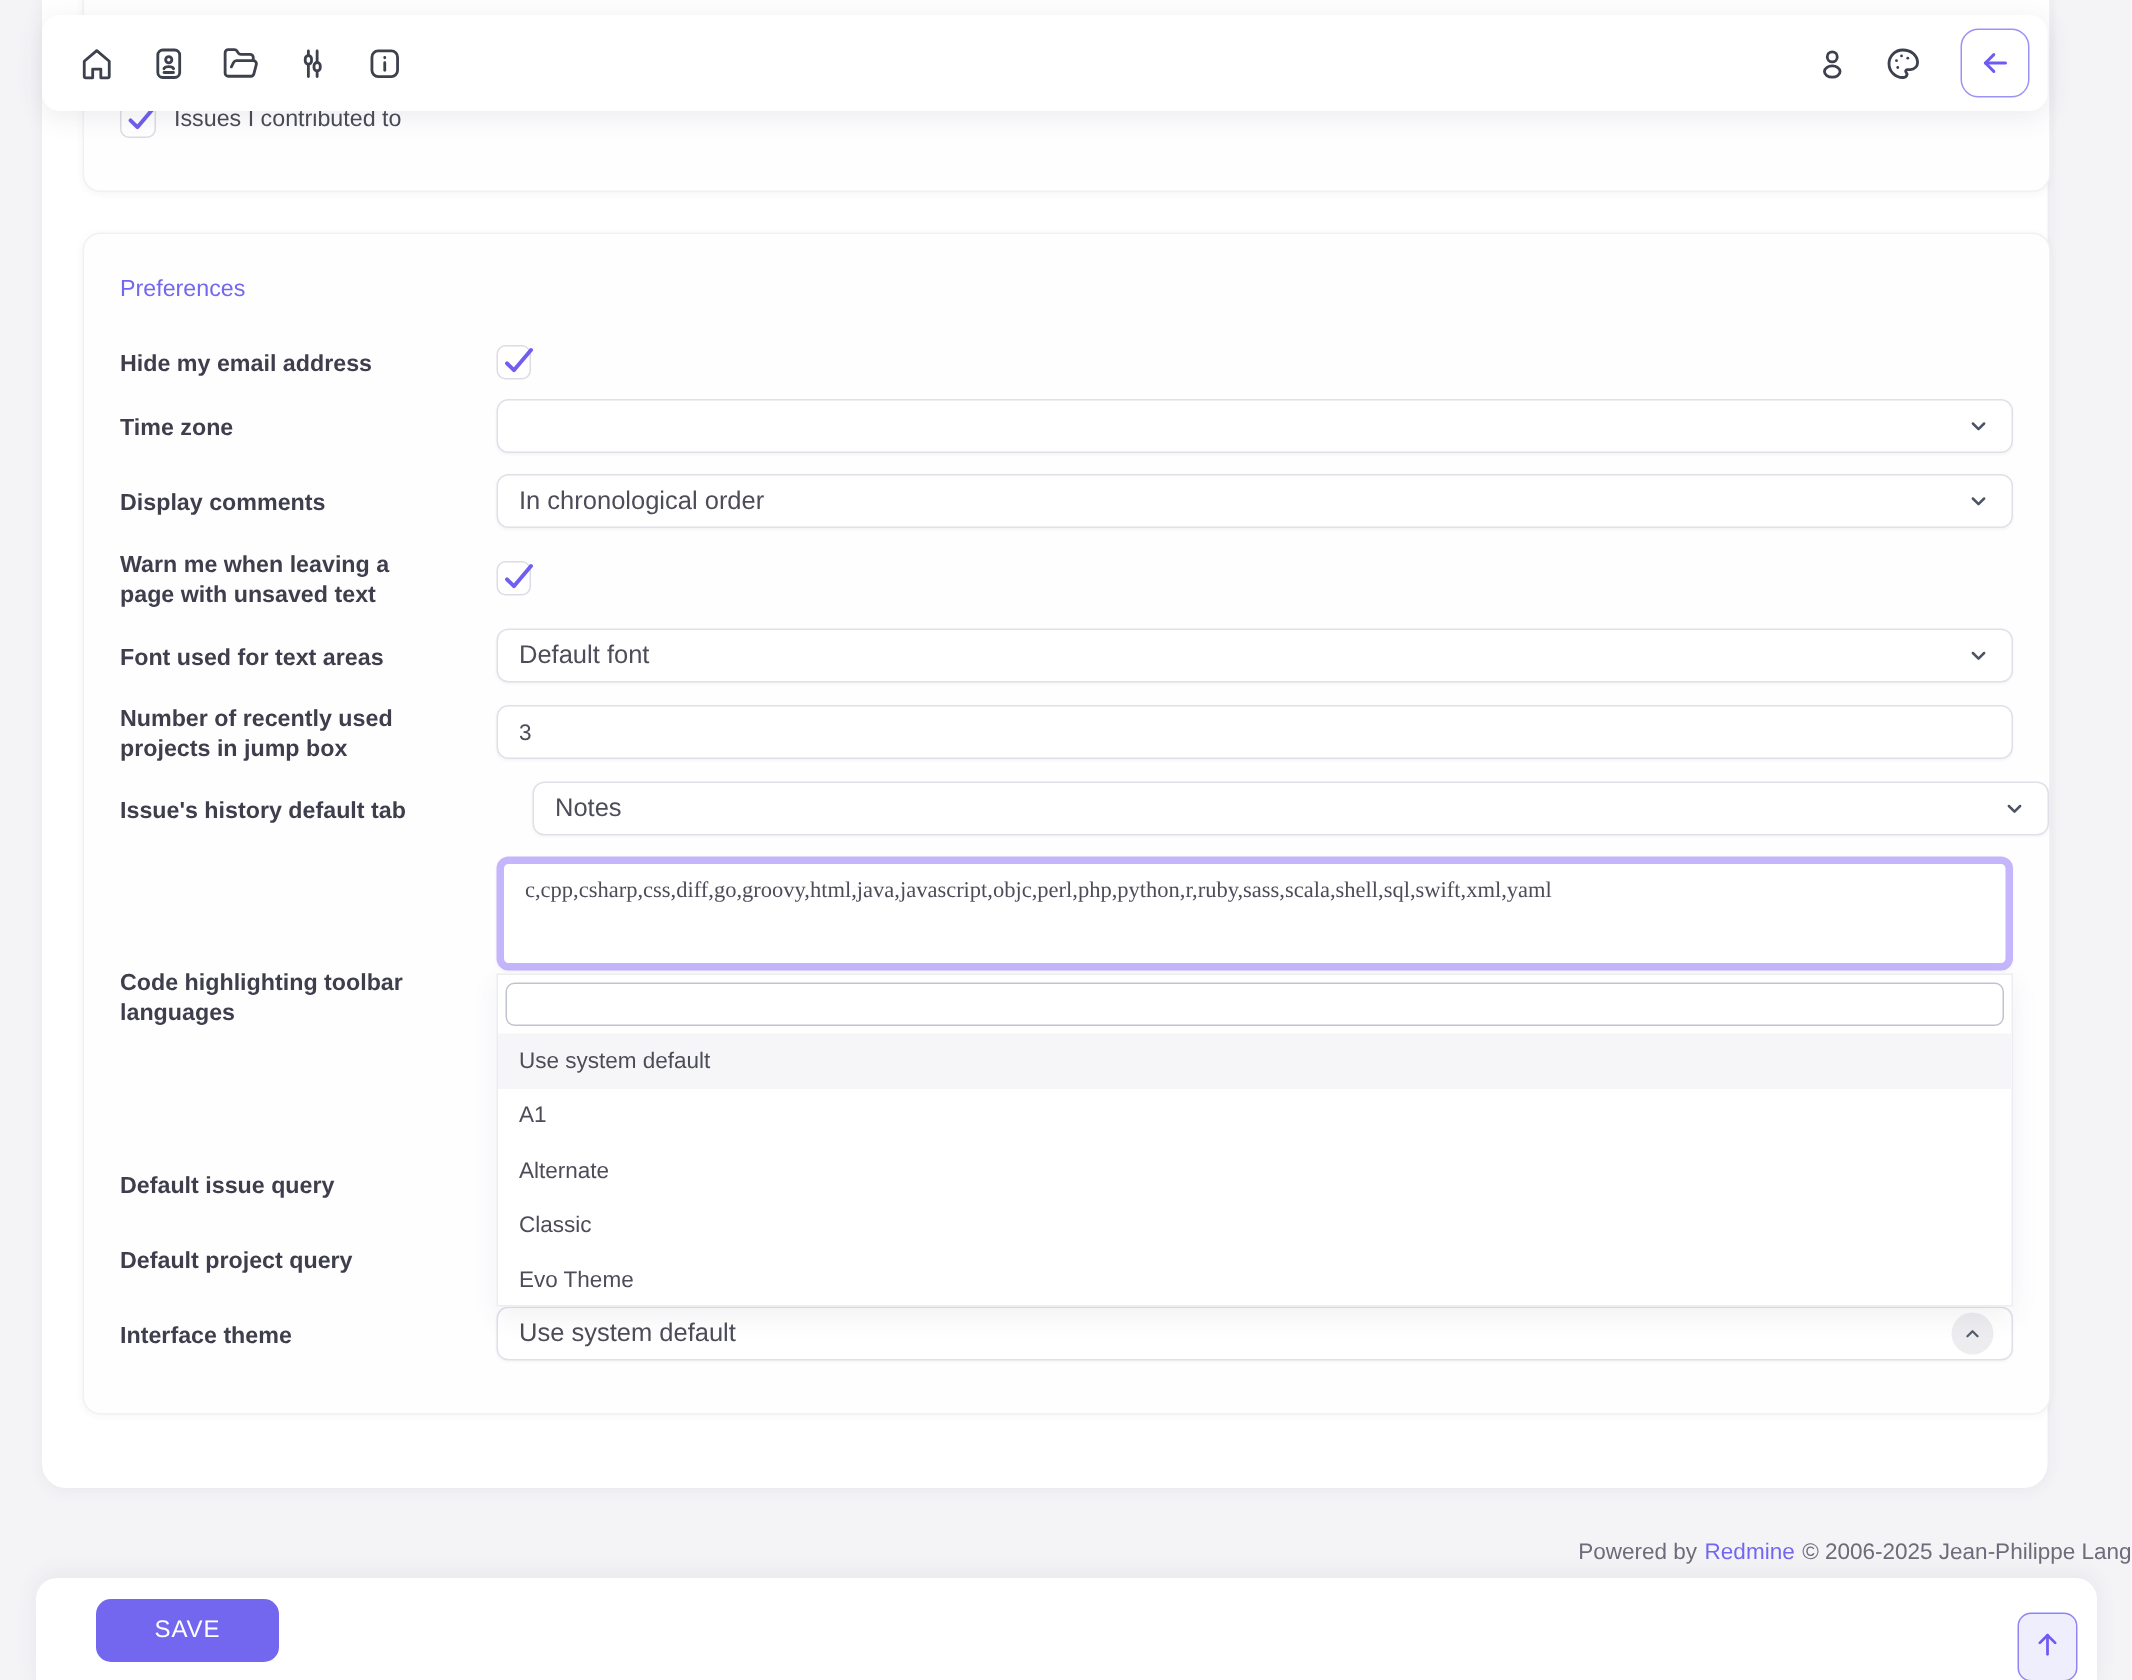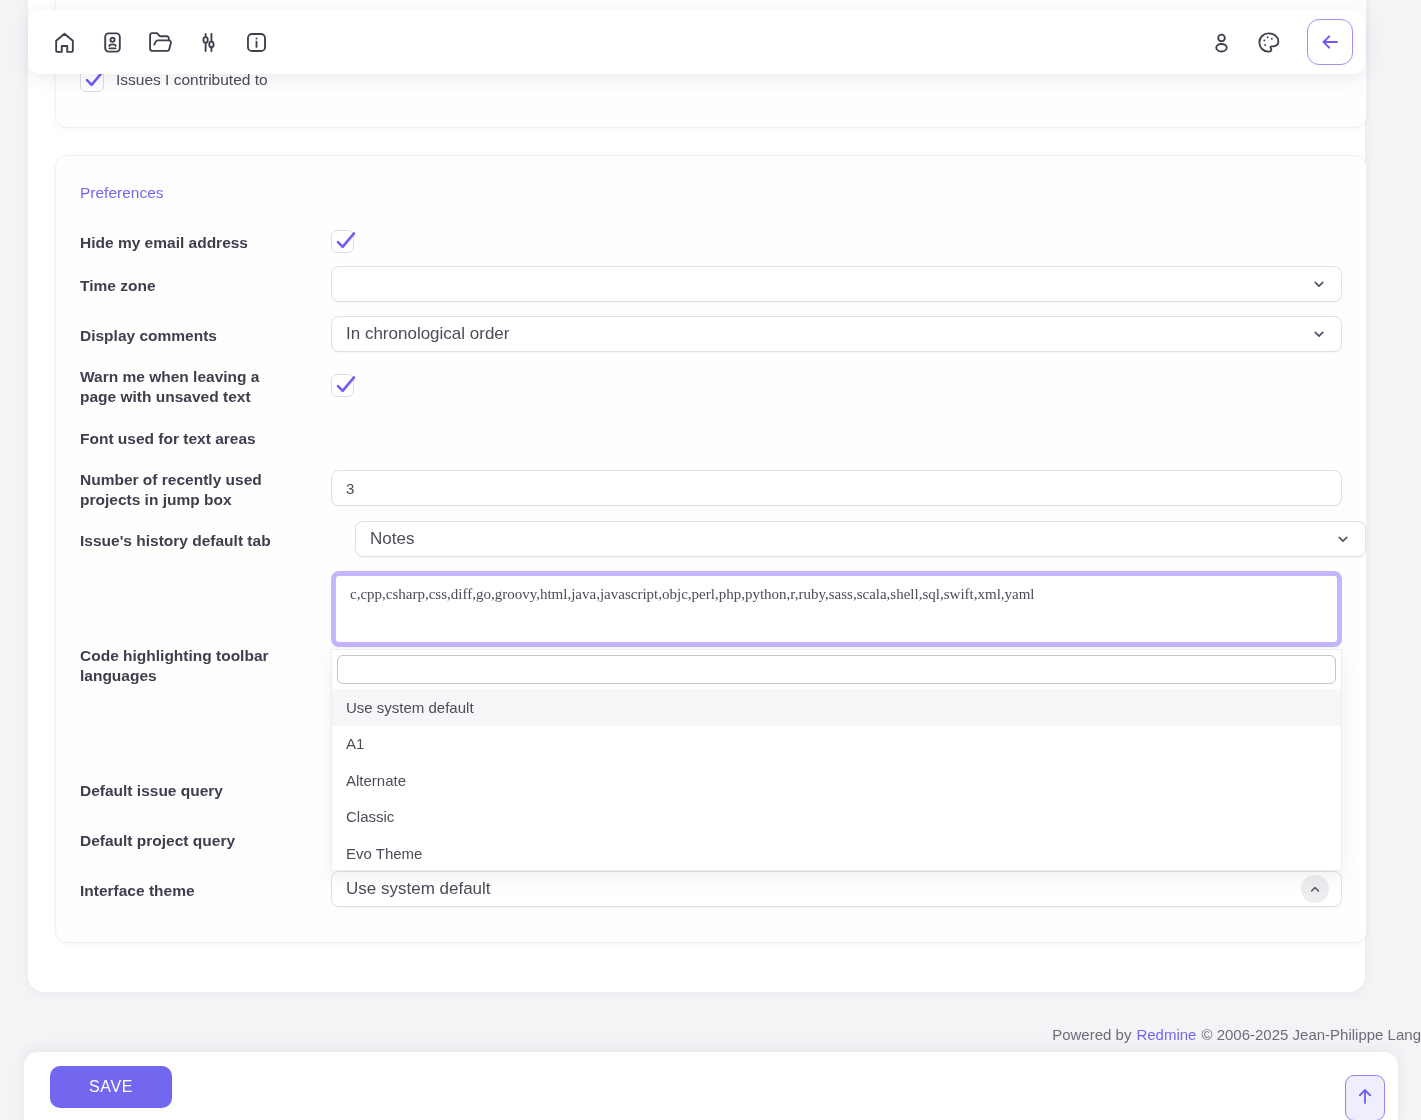--- a/index.html
+++ b/index.html
@@ -104,21 +104,21 @@
     display:flex; justify-content:flex-end; gap:5px;
     font-size:15px; color:#6e6b7b;
   }
   .footer a { color:#7367f0; text-decoration:none; cursor:pointer; }
   .action-bar {
     position:absolute; left:24px; top:1052px; width:1374px; height:80px;
     background:#fff; border-radius:14px;
     box-shadow:0 -3px 14px rgba(75,70,92,.07); z-index:40;
   }
   .save-btn {
-    position:absolute; left:26px; top:14px; width:122px; height:42px;
+    position:absolute; left:40px; top:14px; width:122px; height:42px;
     background:#7367f0; border:none; border-radius:10px;
     color:#fff; font-size:16px; font-weight:500; letter-spacing:.6px;
     cursor:pointer; font-family:"Liberation Sans", sans-serif;
   }
   .scrolltop-btn {
     position:absolute; left:1321px; top:23px; width:40px; height:46px;
     background:#efeefc; border:1.6px solid #8f86f3; border-radius:9px;
     display:flex; align-items:flex-start; justify-content:center; padding-top:9px;
     cursor:pointer;
   }
@@ -212,20 +212,26 @@
   </div>
 
   <div class="label" style="top:211px; width:210px;">Warn me when leaving a page with unsaved text</div>
   <span class="checkbox" style="left:275px; top:218px;">
     <svg viewBox="0 0 24 24" fill="none" stroke="currentColor" stroke-width="2.6" stroke-linecap="round" stroke-linejoin="round">
       <path d="M5 13.2 9.6 17.8 21 4.4"></path>
     </svg>
   </span>
 
   <div class="label" style="top:273px;">Font used for text areas</div>
+  <div class="field" style="top:263px;">
+    <span>Default font</span>
+    <svg class="chev" viewBox="0 0 24 24" fill="none" stroke="currentColor" stroke-width="2" stroke-linecap="round" stroke-linejoin="round">
+      <path d="m7.5 10 4.5 4.5L16.5 10"></path>
+    </svg>
+  </div>
 
   <div class="label" style="top:314px; width:215px;">Number of recently used projects in jump box</div>
   <input class="num-input" style="top: 314px;" value="3">
 
   <div class="label" style="top:375px;">Issue's history default tab</div>
   <div class="field" style="top:365px;margin-left:24px;">
     <span>Notes</span>
     <svg class="chev" viewBox="0 0 24 24" fill="none" stroke="currentColor" stroke-width="2" stroke-linecap="round" stroke-linejoin="round">
       <path d="m7.5 10 4.5 4.5L16.5 10"></path>
     </svg>

